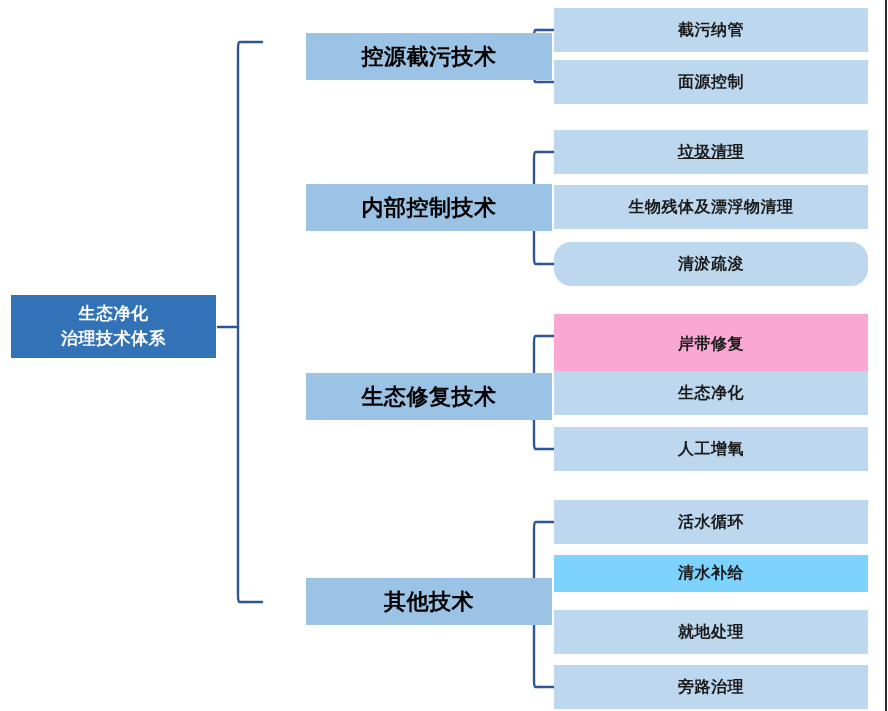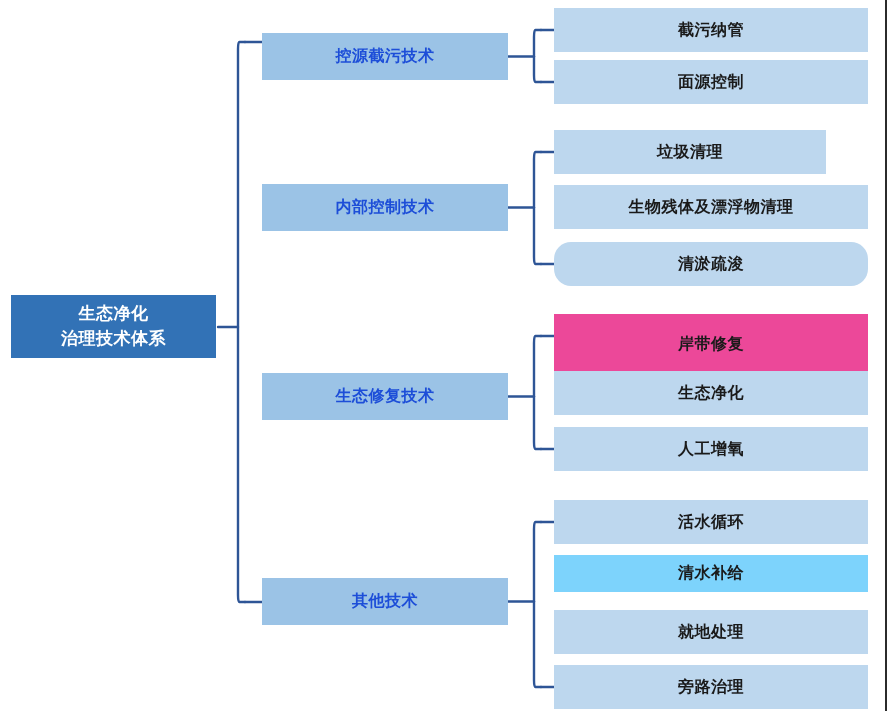--- a/index.html
+++ b/index.html
@@ -42,22 +42,23 @@
     box-sizing: border-box;
     font-weight: bold;
     letter-spacing: 0.5px;
   }
   .node-root {
     color: #ffffff;
     font-size: 17px;
     line-height: 1.45;
   }
   .node-l2 {
-    color: #1d4ed8;
-    font-size: 16px;
+    color: #000000;
+    font-size: 22px;
+    margin-left: 44px;
   }
   .node-l3 {
     color: #1a1a1a;
     font-size: 16px;
   }
   .node-label {
     display: block;
     white-space: pre-line;
   }
 </style>
@@ -99,33 +100,33 @@
       </div>
       <div class="node node-l3" style="left: 554px; top: 8px; width: 314px; height: 44px; background: rgb(189, 215, 238);">
         <span class="node-label">截污纳管</span>
       </div>
       <div class="node node-l3" style="left: 554px; top: 60px; width: 314px; height: 44px; background: rgb(189, 215, 238);">
         <span class="node-label">面源控制</span>
       </div>
       <div class="node node-l2" style="left: 262px; top: 184px; width: 246px; height: 47px; background: rgb(155, 195, 230);">
         <span class="node-label">内部控制技术</span>
       </div>
-      <div class="node node-l3" style="left: 554px; top: 130px; width: 272px; height: 44px; background: rgb(189, 215, 238);">
+      <div class="node node-l3" style="left: 554px; top: 130px; width: 314px; height: 44px; background: rgb(189, 215, 238); text-decoration: underline;">
         <span class="node-label">垃圾清理</span>
       </div>
       <div class="node node-l3" style="left: 554px; top: 185px; width: 314px; height: 44px; background: rgb(189, 215, 238);">
         <span class="node-label">生物残体及漂浮物清理</span>
       </div>
       <div class="node node-l3" style="left: 554px; top: 242px; width: 314px; height: 44px; background: rgb(189, 215, 238); border-radius: 17px;">
         <span class="node-label">清淤疏浚</span>
       </div>
       <div class="node node-l2" style="left: 262px; top: 373px; width: 246px; height: 47px; background: rgb(155, 195, 230);">
         <span class="node-label">生态修复技术</span>
       </div>
-      <div class="node node-l3" style="left: 554px; top: 314px; width: 314px; height: 60px; background: #ec4899;">
+      <div class="node node-l3" style="left: 554px; top: 314px; width: 314px; height: 60px; background: #f9a8d4;">
         <span class="node-label">岸带修复</span>
       </div>
       <div class="node node-l3" style="left: 554px; top: 371px; width: 314px; height: 44px; background: rgb(189, 215, 238);">
         <span class="node-label">生态净化</span>
       </div>
       <div class="node node-l3" style="left: 554px; top: 427px; width: 314px; height: 44px; background: rgb(189, 215, 238);">
         <span class="node-label">人工增氧</span>
       </div>
       <div class="node node-l2" style="left: 262px; top: 578px; width: 246px; height: 47px; background: rgb(155, 195, 230);">
         <span class="node-label">其他技术</span>

